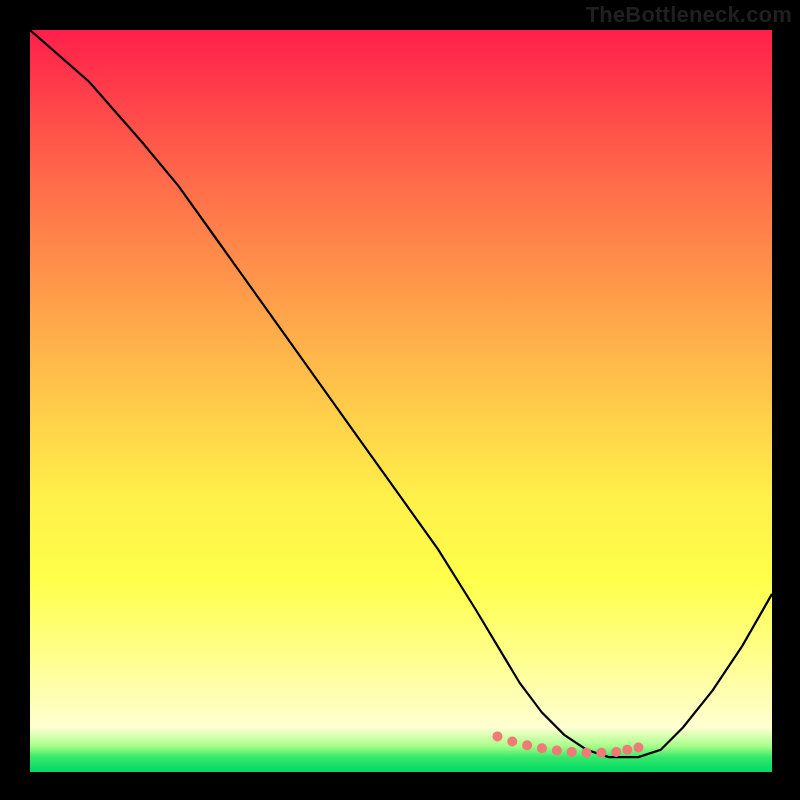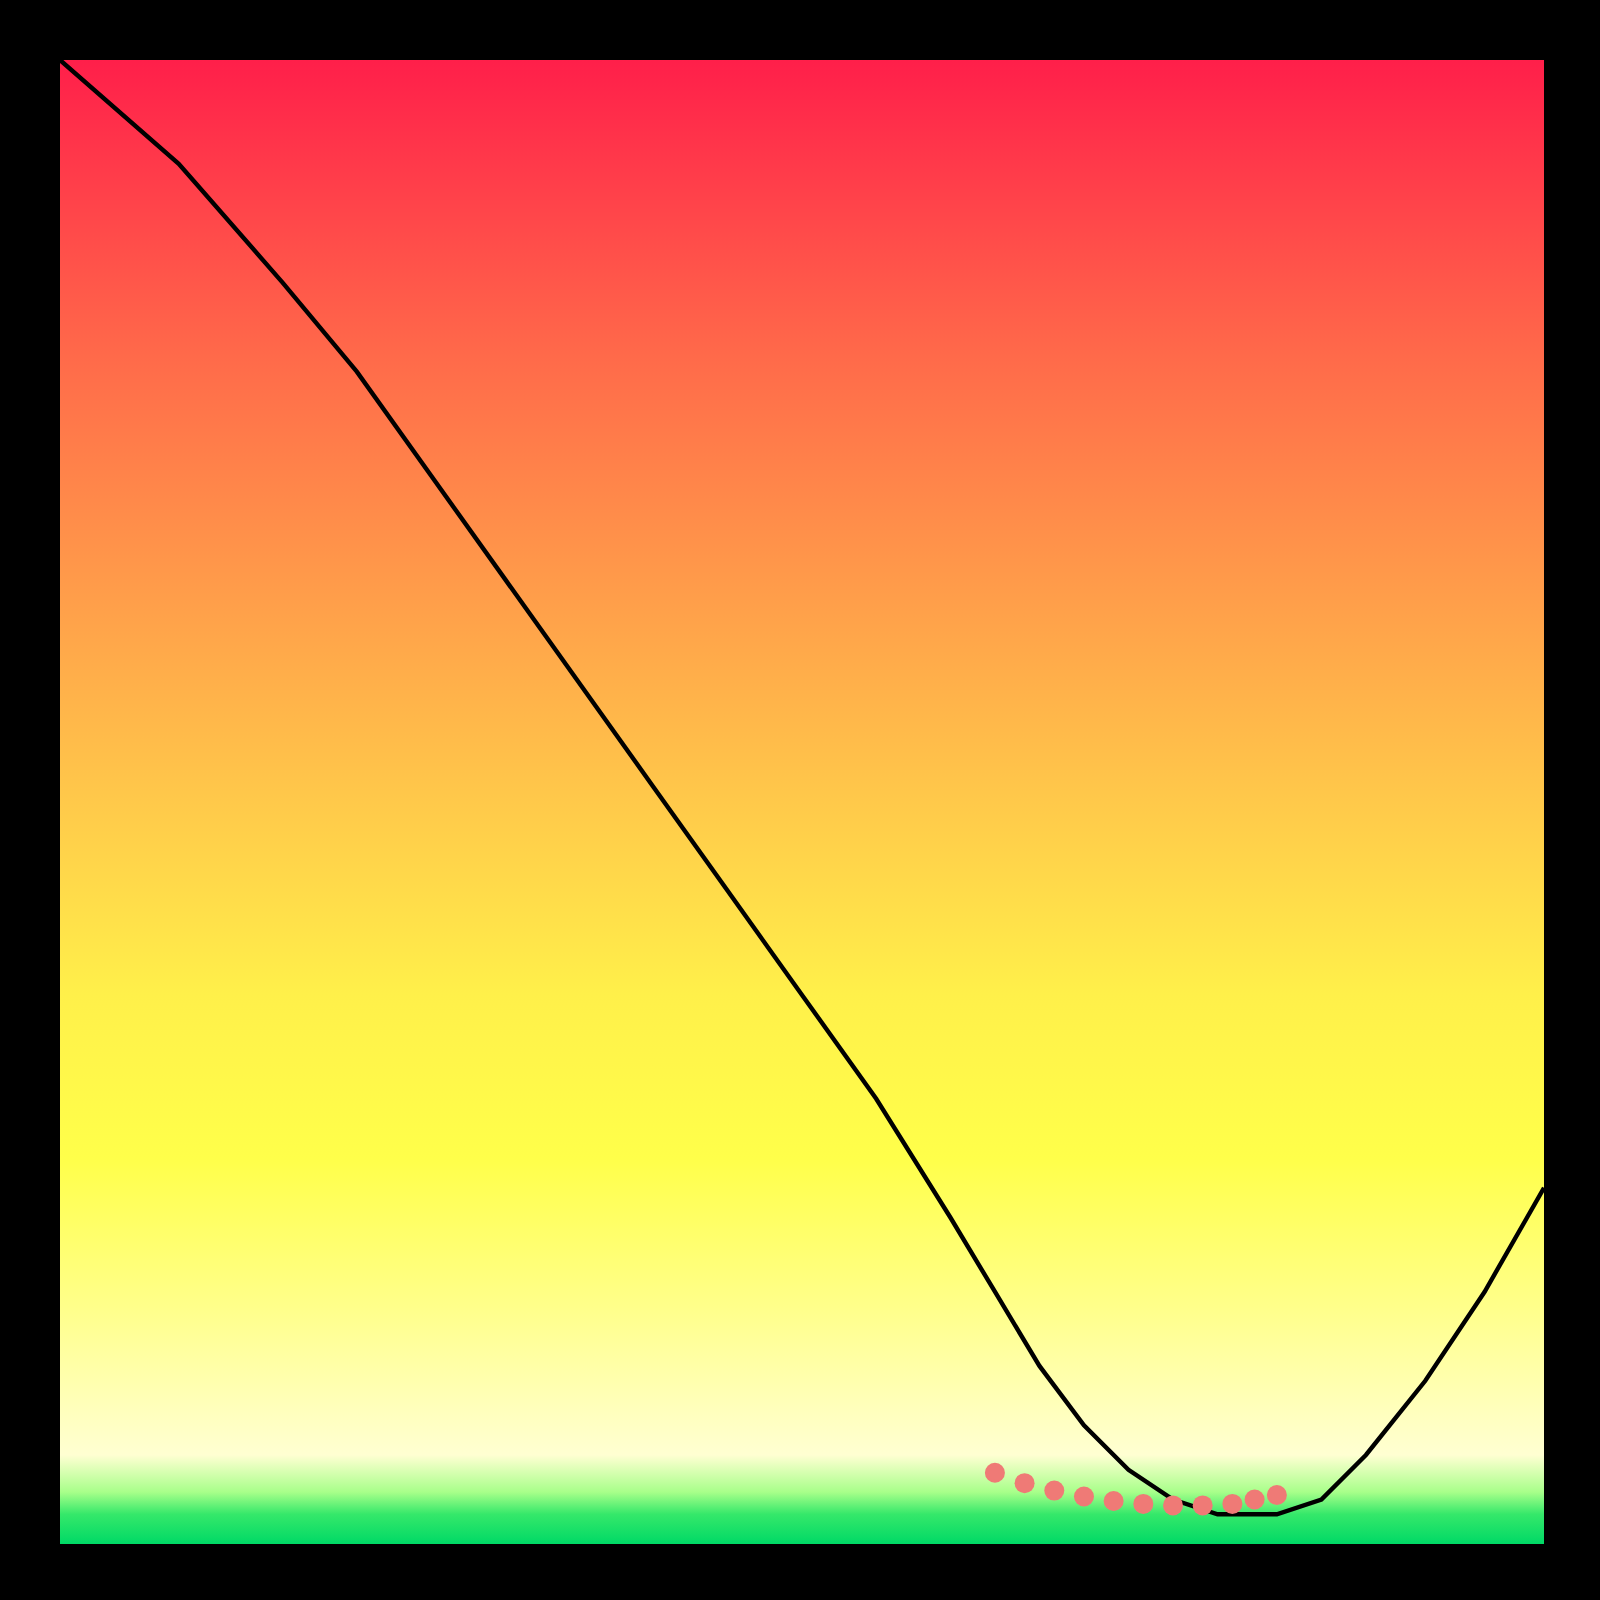--- a/index.html
+++ b/index.html
@@ -56,20 +56,21 @@
   }
   svg.curve {
     position: absolute;
     inset: 0;
   }
 </style>
 </head>
 <body>
 
 <div class="frame">
+  <div class="watermark">TheBottleneck.com</div>
 
   <div class="plot-area">
     <div class="gradient"></div>
     <svg class="curve" viewBox="0 0 742 742" preserveAspectRatio="none">
       <path id="curve-path" d="M0.00 0.00 L59.36 51.94 L111.30 111.30 L148.40 155.82 L185.50 207.76 L222.60 259.70 L259.70 311.64 L296.80 363.58 L333.90 415.52 L371.00 467.46 L408.10 519.40 L445.20 578.76 L467.46 615.86 L489.72 652.96 L511.98 682.64 L534.24 704.90 L556.50 719.74 L578.76 727.16 L593.60 727.16 L608.44 727.16 L630.70 719.74 L652.96 697.48 L682.64 660.38 L712.32 615.86 L742.00 563.92" fill="none" stroke="#000000" stroke-width="2.2"></path>
       <g id="markers">
           <circle cx="467.46" cy="706.38" r="5" fill="#ef7a76"></circle>
           <circle cx="482.30" cy="711.58" r="5" fill="#ef7a76"></circle>
           <circle cx="497.14" cy="715.29" r="5" fill="#ef7a76"></circle>
           <circle cx="511.98" cy="718.26" r="5" fill="#ef7a76"></circle>

